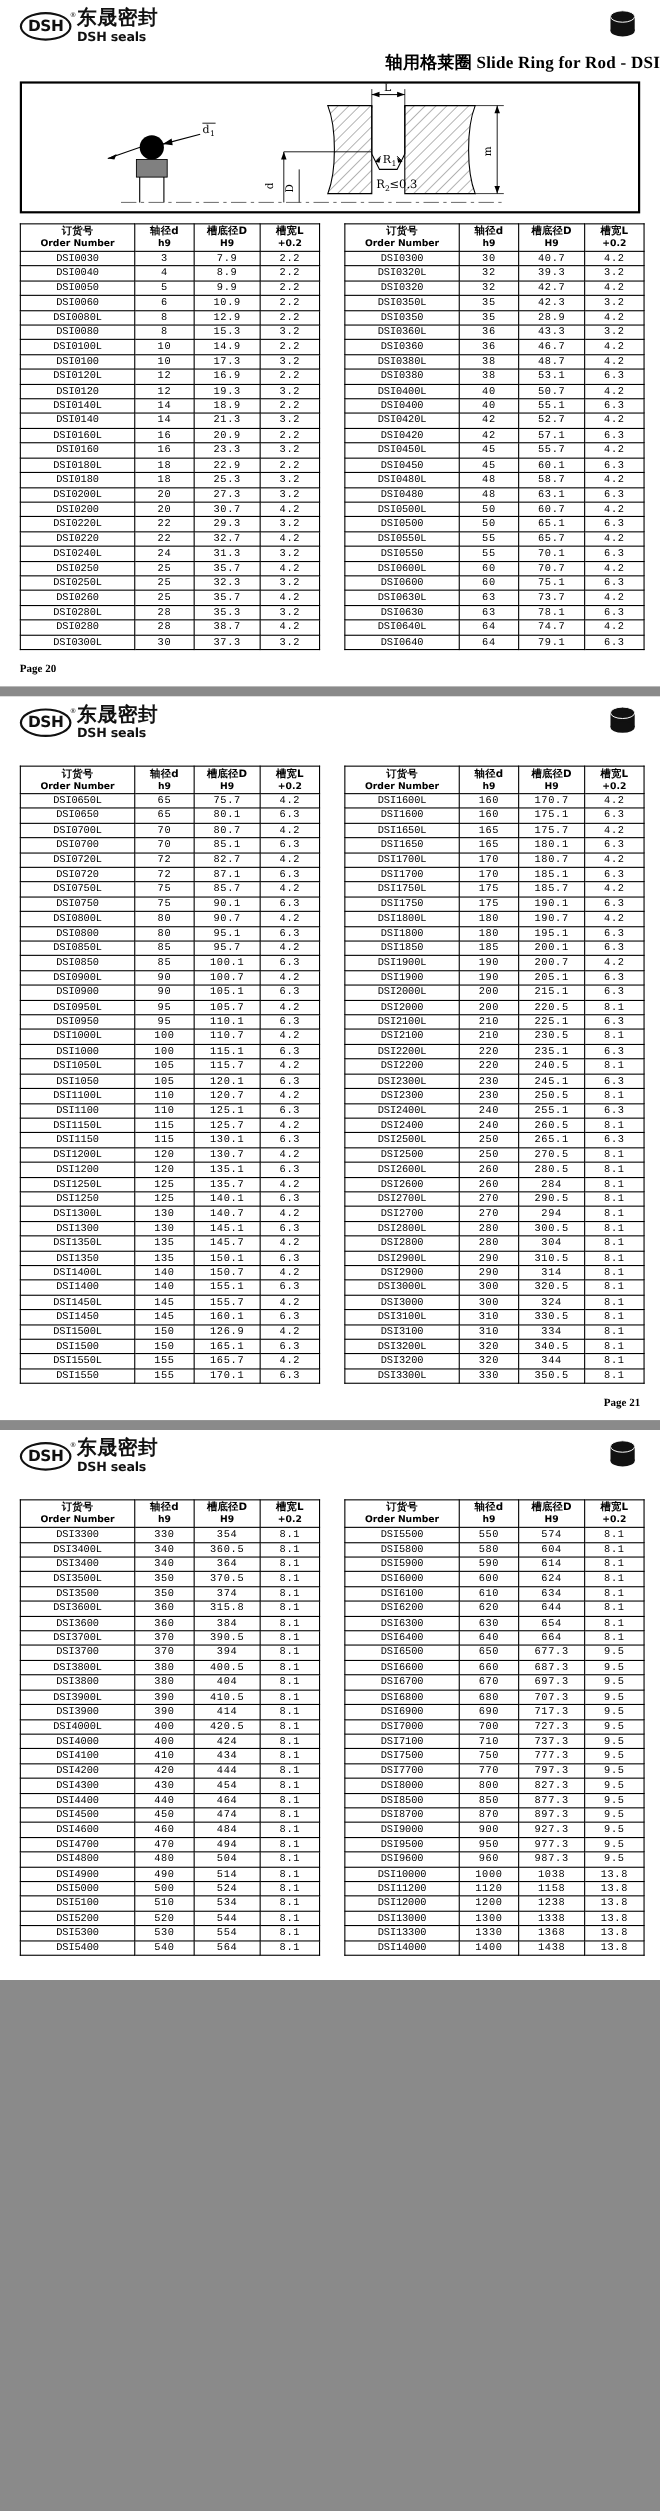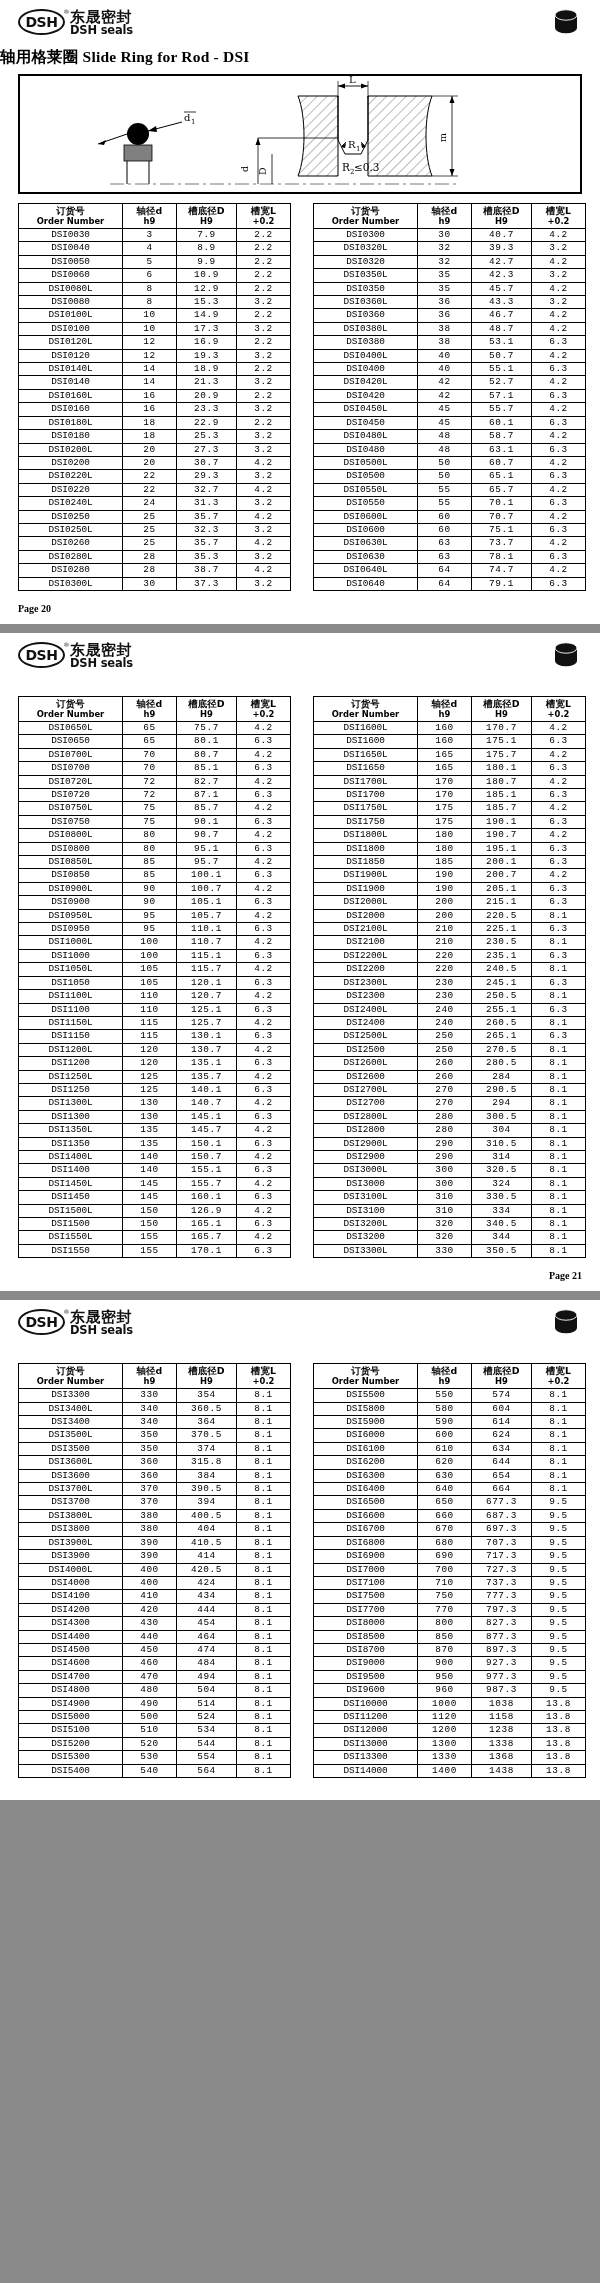--- a/index.html
+++ b/index.html
@@ -45,22 +45,22 @@
     position: relative;
   }
   .logo-reg {
     position: absolute;
     right: -6px; top: -3px;
     font-size: 6px;
     font-weight: normal;
   }
   .logo-text { line-height: 1; padding-top: 1px; }
   .logo-cn {
-    font-family: Liberation Sans, sans-serif;
-    font-size: 15px;
+    font-family: Liberation Mono, monospace;
+    font-size: 18px;
     font-weight: bold;
     color: #111;
     letter-spacing: 0.5px;
     display: block;
   }
   .logo-en {
     font-family: "DejaVu Sans", sans-serif;
     font-size: 11.5px;
     font-weight: bold;
     color: #111;
@@ -69,21 +69,21 @@
     margin-top: 1px;
   }
   .seal-icon {
     position: absolute;
     right: 20px; top: 9px;
     width: 28px; height: 26px;
   }
 
   
   .page-title {
-    text-align: left;
+    text-align: right;
     font-family: "Liberation Serif", serif;
     font-weight: bold;
     font-size: 15.5px;
     color: #000;
     margin: 0;
     padding: 1px 0 6px 0;
     letter-spacing: 0.2px;
   }
 
   
@@ -494,21 +494,21 @@
             </tr>
             <tr>
               <td class="order">DSI0350L</td>
               <td class="num">35</td>
               <td class="num">42.3</td>
               <td class="num">3.2</td>
             </tr>
             <tr>
               <td class="order">DSI0350</td>
               <td class="num">35</td>
-              <td class="num">45.7</td>
+              <td class="num">28.9</td>
               <td class="num">4.2</td>
             </tr>
             <tr>
               <td class="order">DSI0360L</td>
               <td class="num">36</td>
               <td class="num">43.3</td>
               <td class="num">3.2</td>
             </tr>
             <tr>
               <td class="order">DSI0360</td>

